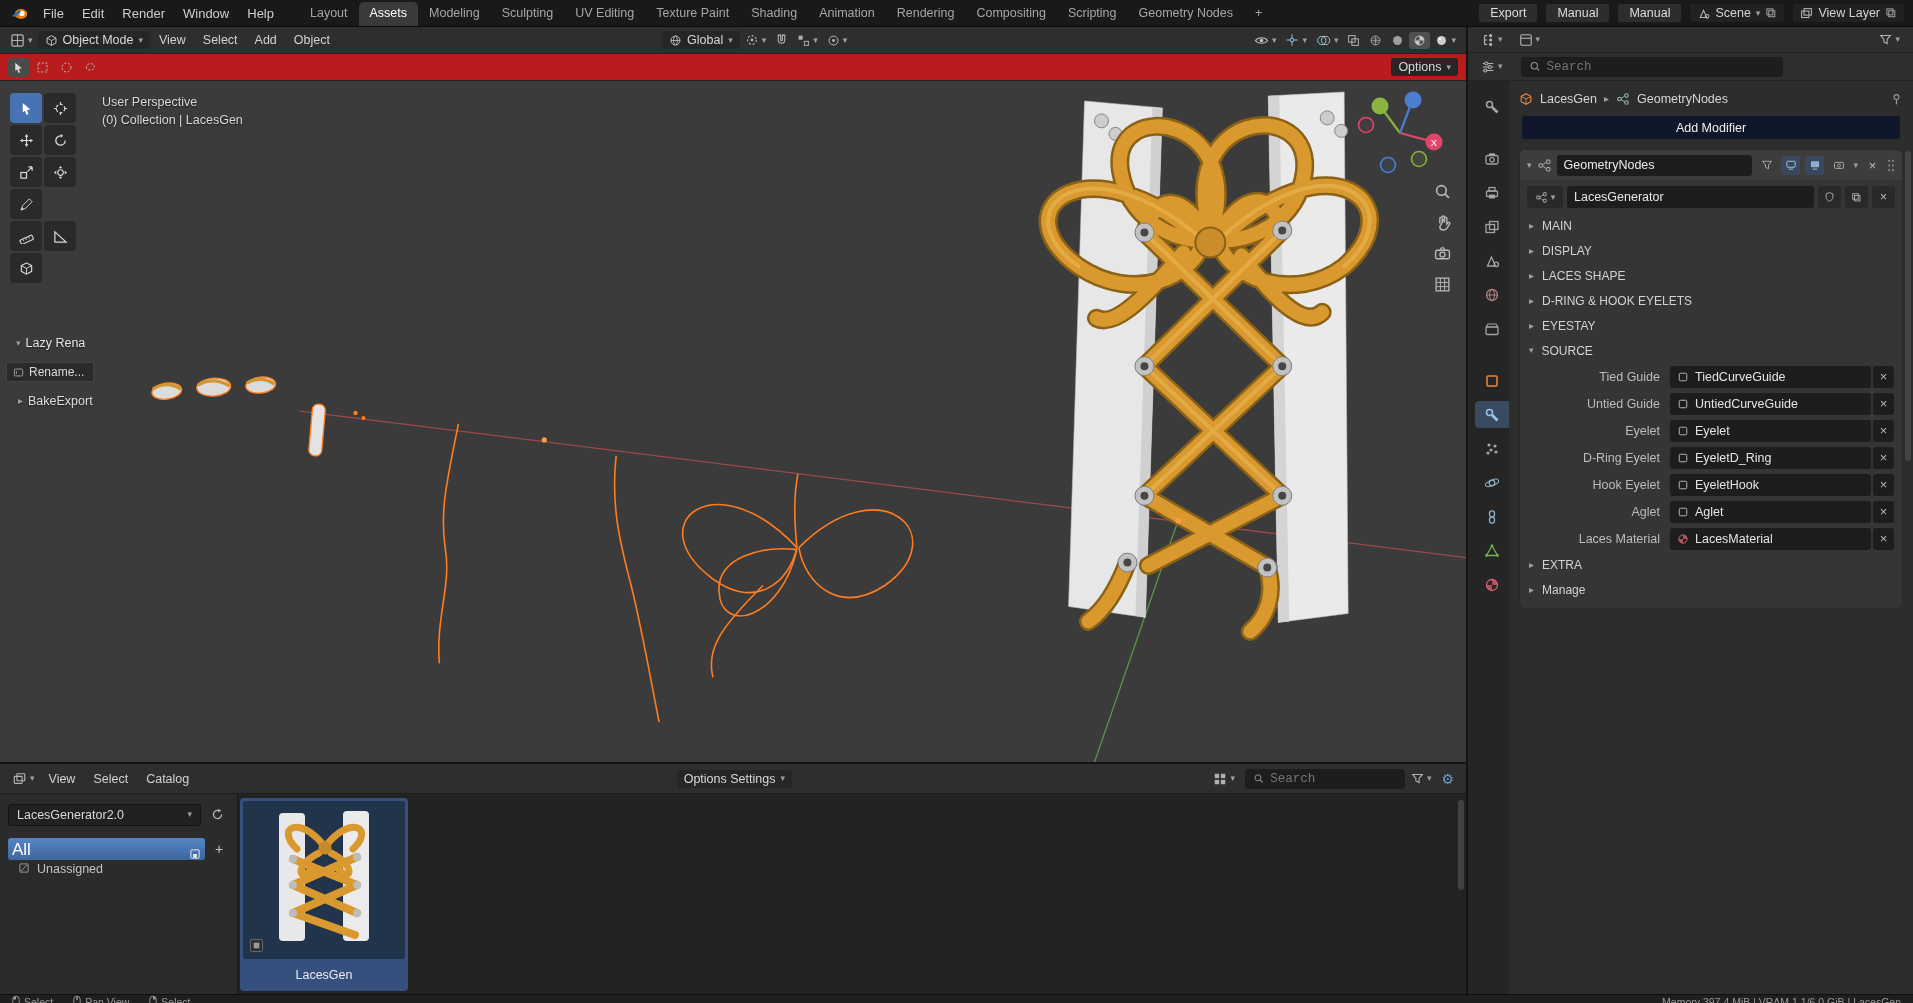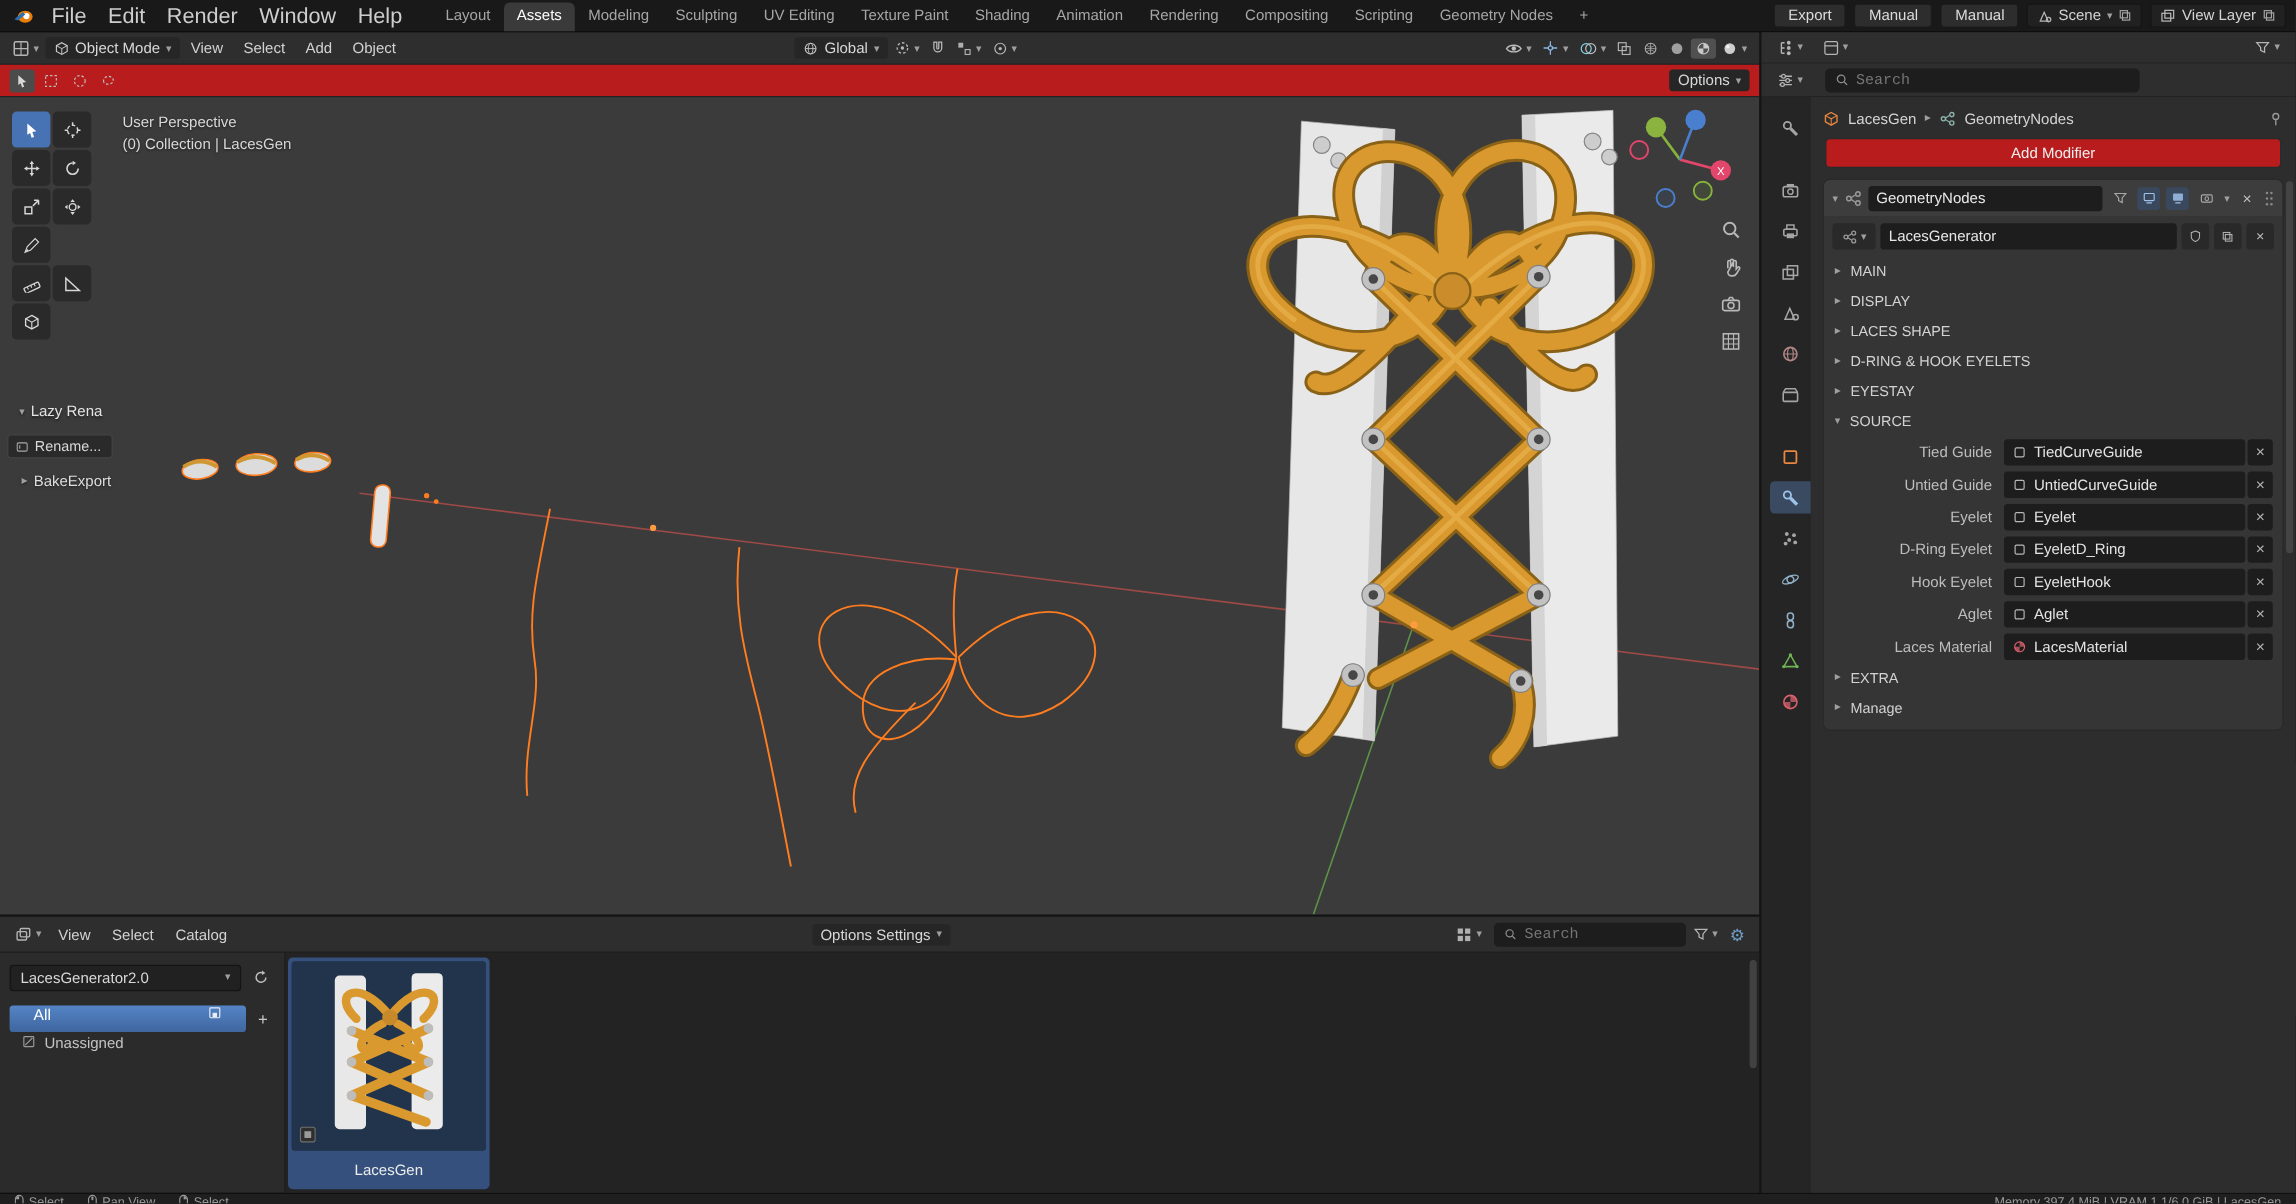--- a/index.html
+++ b/index.html
@@ -6,21 +6,21 @@
 html,body{width:1913px;height:1003px;overflow:hidden}
 body{font-family:"Liberation Sans","DejaVu Sans",sans-serif;font-size:13px;color:#d6d6d6;background:#111}
 .app{display:flex;flex-direction:column;width:1913px;height:1003px}
 svg{display:block}
 .chev{font-size:9px;color:#9f9f9f;line-height:1}
 .chevR{font-size:10px;color:#9f9f9f;line-height:1}
 
 
 .topbar{height:27px;background:#191919;display:flex;align-items:center;padding:0 8px;border-bottom:1px solid #0d0d0d;flex:none}
 .logo{width:22px;height:18px;display:flex;align-items:center;justify-content:center;margin-right:4px}
-.menu-item{padding:3px 9px;color:#cecece;font-size:18px;border-radius:3px}
+.menu-item{padding:3px 9px;color:#cecece;font-size:13px;border-radius:3px}
 .wtabs{display:flex;margin-left:16px;align-self:flex-end;height:24px}
 .wtab{padding:4px 11px;color:#a6a6a6;font-size:12.5px;border-radius:5px 5px 0 0;white-space:nowrap}
 .wtab.active{background:#3a3a3a;color:#fff}
 .topbar-right{margin-left:auto;display:flex;align-items:flex-end;gap:7px}
 .tb-btn{background:#2d2d2d;border:1px solid #1b1b1b;border-radius:3px;padding:2px 11px;font-size:12.5px;color:#dcdcdc}
 .dblock{display:flex;align-items:center;gap:5px;background:#212121;border:1px solid #161616;border-radius:3px;padding:2px 7px;font-size:12.5px;color:#d4d4d4}
 
 
 .main{flex:1;display:flex;min-height:0}
 .left{flex:1;display:flex;flex-direction:column;min-width:0;border-right:2px solid #141414}
@@ -52,21 +52,21 @@
 
 
 .assets{height:232px;display:flex;flex-direction:column;border-top:2px solid #141414;background:#232323;flex:none}
 .assets-header{height:30px;background:#2e2e2e;display:flex;align-items:center;gap:2px;padding:0 8px;border-bottom:1px solid #1c1c1c;flex:none}
 .assets-body{flex:1;display:flex;min-height:0}
 .assets-side{width:238px;background:#2b2b2b;border-right:1px solid #191919;padding:9px 8px;flex:none}
 .lib-row{display:flex;gap:4px;align-items:center}
 .lib-select{flex:1;background:#212121;border:1px solid #141414;border-radius:3px;padding:3px 8px;display:flex;align-items:center;font-size:12.5px;color:#d8d8d8}
 .rf-btn{width:24px;height:23px;border-radius:3px;display:flex;align-items:center;justify-content:center;color:#bdbdbd;font-size:14px}
 .cat-line{margin-top:12px;display:flex;align-items:center;gap:4px}
-.cat-all{flex:1;height:22px;background:linear-gradient(#5484c6,#3f669e);border-radius:3px;display:flex;align-items:flex-start;padding:0 20px;color:#fff;font-size:13px;gap:6px}
+.cat-all{flex:1;height:22px;background:linear-gradient(#5484c6,#3f669e);border-radius:3px;display:flex;align-items:flex-end;padding:0 4px;color:#fff;font-size:17px;gap:6px}
 .cat-plus{width:20px;height:20px;display:flex;align-items:center;justify-content:center;color:#c7c7c7;font-size:14px}
 .cat-row{height:22px;display:flex;align-items:flex-start;gap:7px;padding:0 10px;color:#c3c3c3;font-size:12.5px;margin-top:2px}
 .assets-content{flex:1;position:relative;background:#232323}
 .asset-card{position:absolute;left:2px;top:4px;width:168px;border-radius:4px;background:#35507c;padding:3px 3px 0}
 .asset-thumb{width:100%;height:158px;background:#22344c;border-radius:3px;position:relative;overflow:hidden}
 .asset-label{height:32px;display:flex;align-items:center;justify-content:center;color:#ececec;font-size:12.5px}
 .thumb-check{position:absolute;left:6px;bottom:6px}
 .a-scroll{position:absolute;right:2px;top:6px;width:6px;height:90px;background:#4e4e4e;border-radius:3px;opacity:.7}
 .search{width:262px;margin-left:6px;background:#1d1d1d;border-radius:4px;height:20px;display:flex;align-items:center;gap:6px;padding:0 8px}
 .search input{background:none;border:none;outline:none;color:#cfcfcf;font-size:12.5px;width:100%;font-family:Liberation Mono, monospace}
@@ -77,21 +77,21 @@
 .props-row1{height:26px;background:#2e2e2e;border-bottom:1px solid #232323;display:flex;align-items:center;padding:0 9px;gap:8px;flex:none}
 .props-row2{height:28px;background:#2e2e2e;border-bottom:1px solid #232323;display:flex;align-items:center;padding:0 9px;gap:8px;flex:none}
 .props-body{flex:1;display:flex;min-height:0;position:relative}
 .ptabs{width:41px;background:#252525;display:flex;flex-direction:column;align-items:flex-end;padding-top:12px;gap:7px;flex:none}
 .ptab{width:34px;height:27px;display:flex;align-items:center;justify-content:center;border-radius:4px 0 0 4px}
 .ptab.active{background:#3a4a60}
 .ptab-gap{height:11px}
 .pcontent{flex:1;padding:5px 10px 0 10px;overflow:hidden;position:relative;background:#2d2d2d}
 .crumbs{display:flex;align-items:center;gap:7px;height:26px;font-size:12.5px;color:#d5d5d5}
 .crumb-pin{margin-left:auto}
-.addmod{height:25px;background:#b91c1c;border:1px solid #2a2a2a;border-radius:4px;display:flex;align-items:center;justify-content:center;margin:3px 2px 9px;font-size:12.5px;color:#efefef}
+.addmod{height:25px;background:#0f172a;border:1px solid #2a2a2a;border-radius:4px;display:flex;align-items:center;justify-content:center;margin:3px 2px 9px;font-size:12.5px;color:#efefef}
 .modpanel{background:#353535;border:1px solid #292929;border-radius:6px;overflow:hidden}
 .modhdr{height:30px;background:#3d3d3d;display:flex;align-items:center;gap:5px;padding:0 7px}
 .namefield{flex:1;height:21px;background:#1d1d1d;border-radius:3px;color:#eaeaea;font-size:12.5px;padding:0 7px;border:none;outline:none;font-family:inherit;min-width:0}
 .mh-ico{width:19px;height:19px;display:flex;align-items:center;justify-content:center;border-radius:3px;flex:none}
 .mh-ico.on{background:#39485c}
 .ngrow{display:flex;align-items:center;gap:4px;padding:6px 7px 5px}
 .ngbtn{width:36px;height:22px;background:#292929;border-radius:3px;display:flex;align-items:center;justify-content:center;gap:3px;flex:none}
 .ngfield{flex:1;height:22px;background:#1d1d1d;border-radius:3px;display:flex;align-items:center;gap:6px;padding:0 7px;font-size:12.5px;color:#e6e6e6;min-width:0}
 .sqbtn{width:23px;height:22px;background:#292929;border-radius:3px;display:flex;align-items:center;justify-content:center;color:#bdbdbd;font-size:12px;flex:none}
 .sect{height:25px;display:flex;align-items:center;gap:8px;padding:0 9px;font-size:12px;color:#d2d2d2}

